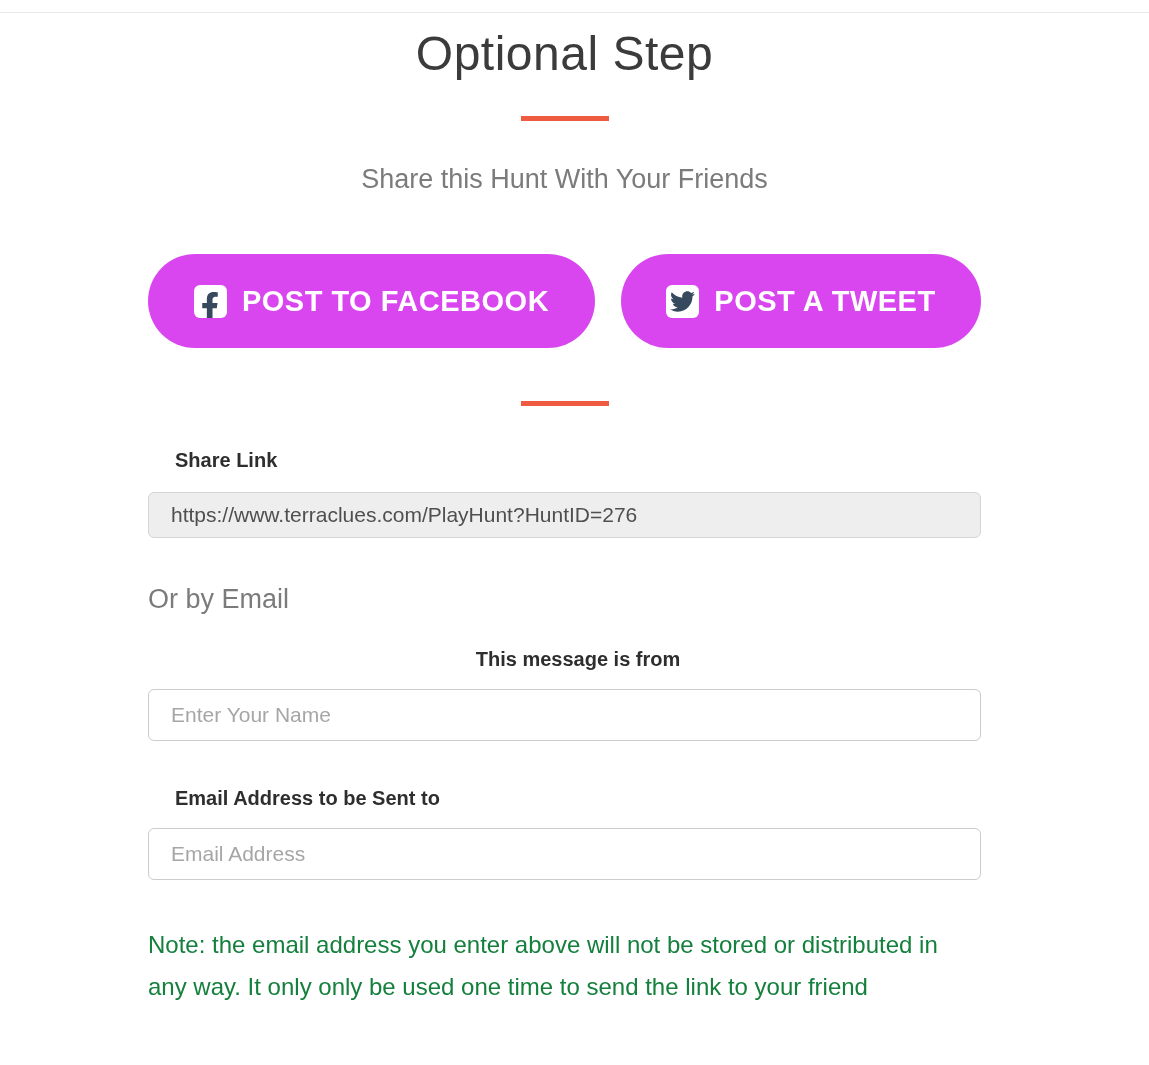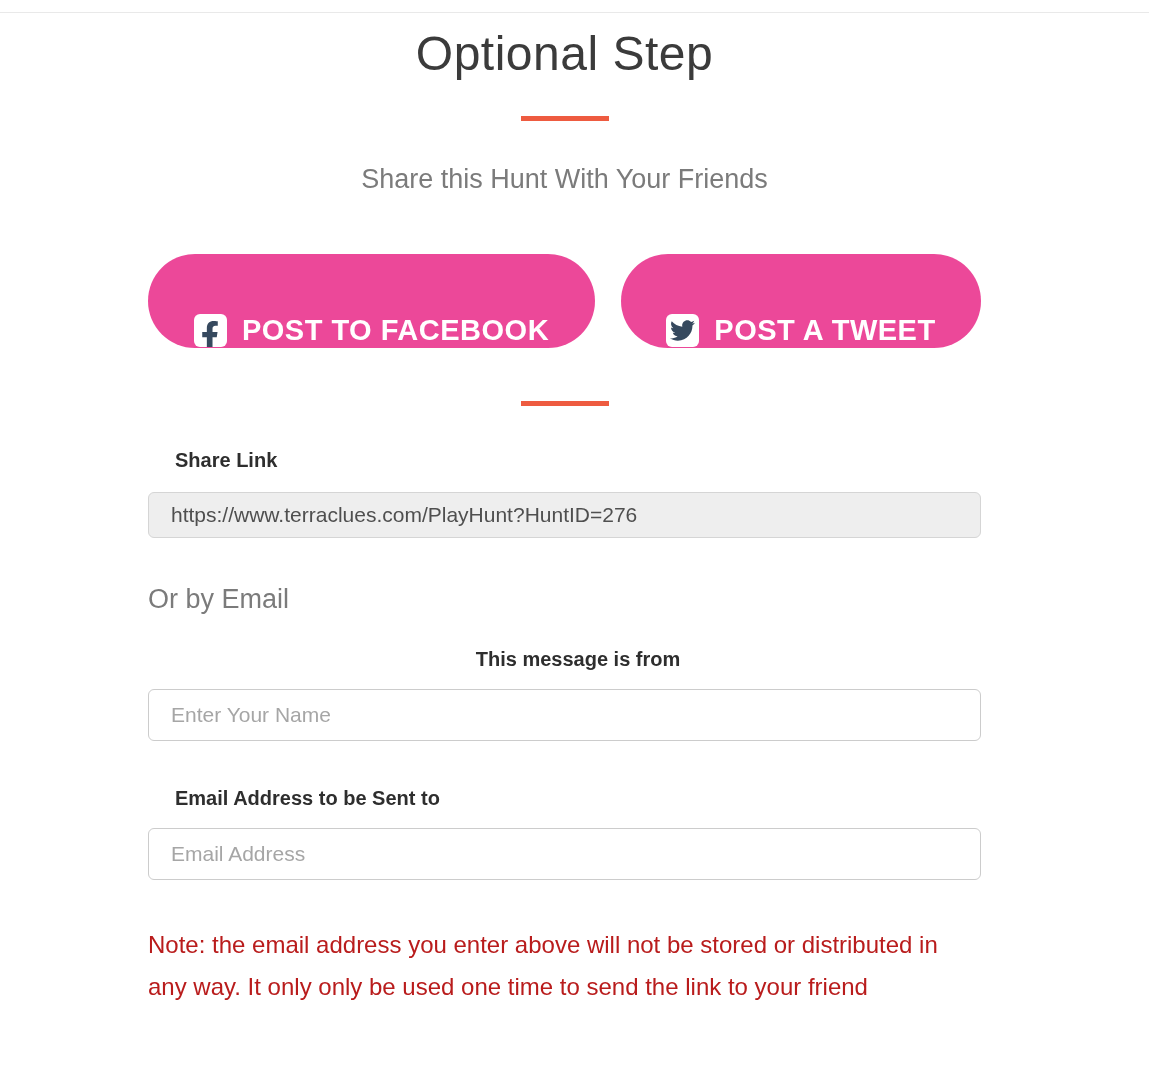--- a/index.html
+++ b/index.html
@@ -59,28 +59,28 @@
     display: flex;
     justify-content: center;
     gap: 26px;
     margin-top: 60px;
   }
 
   .social-btn {
     height: 94px;
     border: none;
     border-radius: 47px;
-    background: #ec4899;
+    background: #d946ef;
     color: #ffffff;
     font-family: "Liberation Sans", sans-serif;
     font-weight: 700;
     font-size: 29px;
     letter-spacing: 0.5px;
     display: flex;
-    align-items: flex-end;
+    align-items: center;
     justify-content: center;
     gap: 15px;
     cursor: pointer;
   }
   .social-btn.fb { width: 447px; }
   .social-btn.tw { width: 360px; }
 
   .icon-box {
     width: 33px;
     height: 33px;
@@ -144,21 +144,21 @@
     line-height: 30px;
     font-weight: 400;
     color: #7b7b7b;
   }
 
   .note-text {
     margin: 44px 0 4px 0;
     max-width: 800px;
     font-size: 24px;
     line-height: 42px;
-    color: #b91c1c;
+    color: #15803d;
   }
 </style>
 </head>
 <body>
 
 <div class="page">
 
   <div class="top-hairline"></div>
 
   <div class="container">

